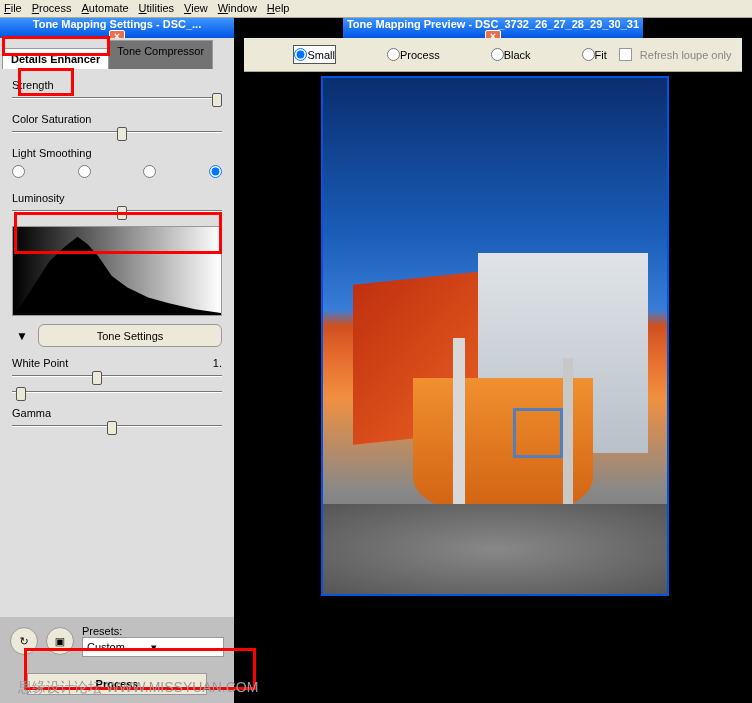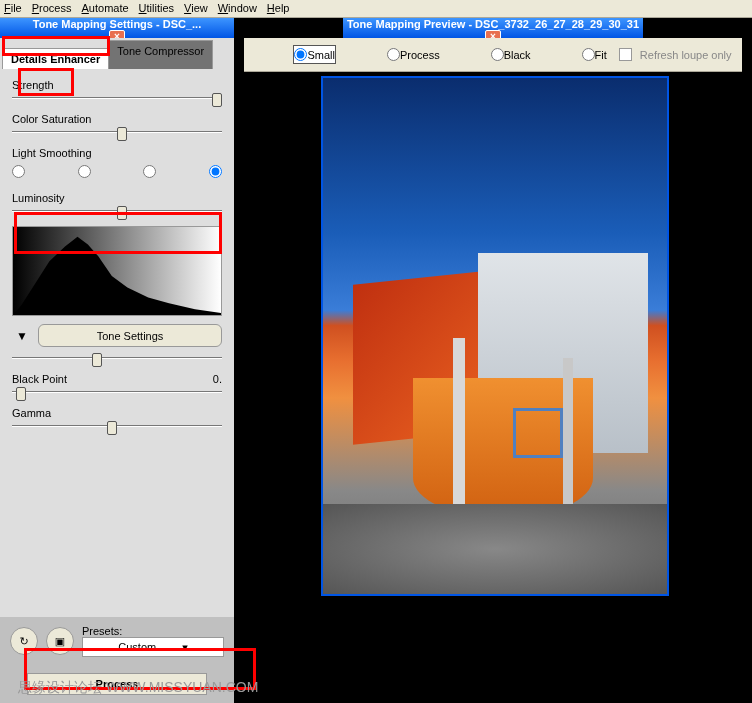--- a/index.html
+++ b/index.html
@@ -34,21 +34,21 @@
 .histogram svg { width: 100%; height: 100%; }
 
 .collapse-row { display: flex; gap: 6px; margin-bottom: 10px; }
 .tone-settings-btn { flex: 1; background: #ece9d8; border: 1px solid #999; height: 23px; display: flex; align-items: center; justify-content: center; cursor: pointer; border-radius: 6px; }
 .triangle { width: 20px; display: flex; align-items: center; justify-content: center; font-size: 12px; }
 
 .bottom-area { background: #c0c0c0; padding: 8px 10px; }
 .preset-row { display: flex; align-items: center; gap: 8px; margin-bottom: 10px; }
 .icon-btn { width: 28px; height: 28px; background: #ece9d8; border: 1px solid #999; border-radius: 14px; display: flex; align-items: center; justify-content: center; cursor: pointer; }
 .preset-label-col { display: flex; flex-direction: column; flex: 1; }
-.preset-select { height: 20px; background: #fff; border: 1px solid #999; padding: 0 4px; display: flex; align-items: center; justify-content: center; gap: 26px; }
+.preset-select { height: 20px; background: #fff; border: 1px solid #999; padding: 0 4px; display: flex; align-items: center; justify-content: flex-start; gap: 26px; }
 
 .process-btn { margin: 16px auto 0; width: 180px; height: 22px; background: #ece9d8; border: 1px solid #999; display: flex; align-items: center; justify-content: center; font-weight: bold; cursor: pointer; }
 
 .right-panel { flex: 1; display: flex; flex-direction: column; align-items: center; }
 .preview-toolbar { background: #ece9d8; height: 34px; display: flex; align-items: center; padding: 0 10px; gap: 12px; border-bottom: 1px solid #aca899; }
 .size-option { display: flex; align-items: center; gap: 0; padding: 2px 0; cursor: pointer; margin-left: 39px; }
 .size-option.selected { border: 1px solid #555; background: #fff; }
 .checkbox { width: 13px; height: 13px; border: 1px solid #999; background: #fff; }
 .refresh-label { color: #888; margin-left: auto; display: flex; align-items: center; gap: 8px; }
 
@@ -134,30 +134,30 @@
           <path d="M0,90 L8,80 L20,60 L35,35 L50,20 L62,10 L72,18 L82,30 L95,50 L110,62 L130,72 L150,78 L175,84 L200,88 L200,90 Z" fill="#000"></path>
         </svg>
       </div>
 
       <div class="collapse-row">
         <div class="triangle">▼</div>
         <div class="tone-settings-btn">Tone Settings</div>
       </div>
 
       <div class="slider-group">
+        <div class="slider-label">
+          <span>White Point</span>
+          <span>1.</span>
+        </div>
         <div class="slider-track">
             <div class="slider-thumb" style="left:38%"></div>
           </div>
       </div>
 
       <div class="slider-group">
-        <div class="slider-label">
-          <span>Black Point</span>
-          <span>0.</span>
-        </div>
         <div class="slider-track">
             <div class="slider-thumb" style="left:2%"></div>
           </div>
       </div>
 
       <div class="slider-group">
         <div class="slider-label">
             <span>Gamma</span>
           </div>
         <div class="slider-track">

